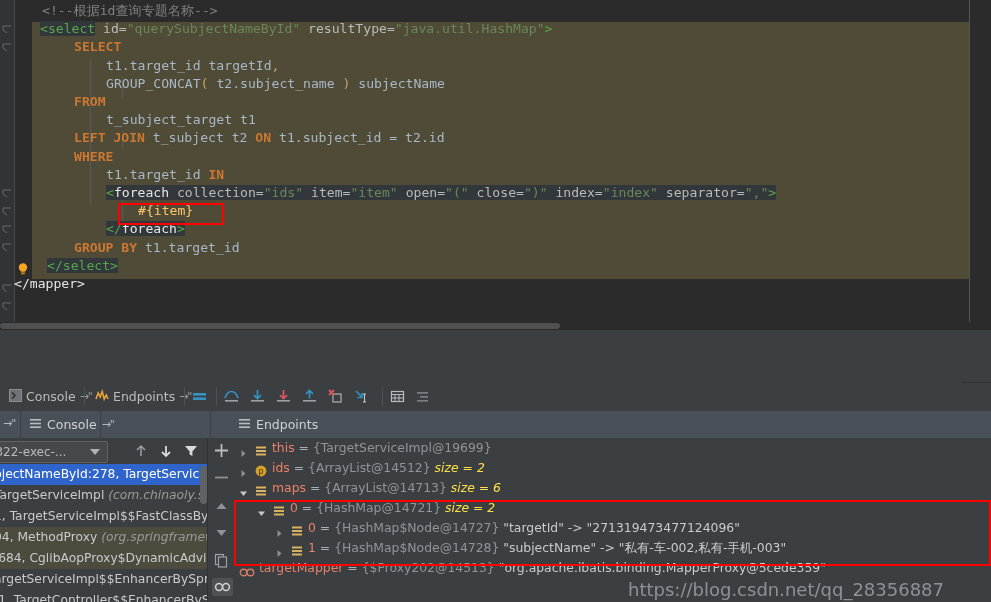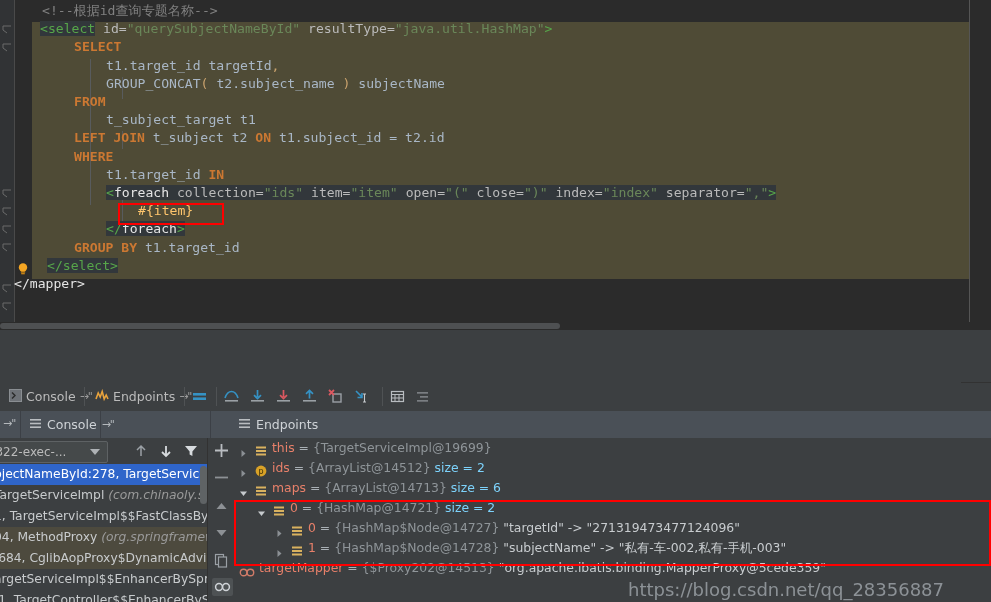--- a/index.html
+++ b/index.html
@@ -77,21 +77,21 @@
 
   
   .vars{position:absolute;left:233px;top:438px;width:758px;height:164px;background:#3c3f41;overflow:hidden;}
   .vrow{position:relative;height:20px;white-space:nowrap;}
   .vrow .arrow{position:absolute;top:5px;width:9px;height:9px;}
   .vrow .vicon{position:absolute;top:4px;width:12px;height:12px;}
   .vrow .vtext{position:absolute;top:2px;font-size:12.4px;white-space:nowrap;}
   .v-name{color:#e8806a;}
   .v-eq{color:#a9b0b5;}
   .v-type{color:#8f9599;}
-  .v-size{color:#7dd3fc;}
+  .v-size{color:#fde047;font-style:italic;}
   .v-str{color:#c8cccf;}
 
   
   .redbox{position:absolute;border:2px solid #ff0000;box-sizing:border-box;pointer-events:none;}
 
   
   .wm{position:absolute;left:628px;top:579px;font-size:18px;color:#9aa0a5;opacity:.85;font-family:"DejaVu Sans","Liberation Sans",sans-serif;white-space:nowrap;}
 </style>
 </head>
 <body>

